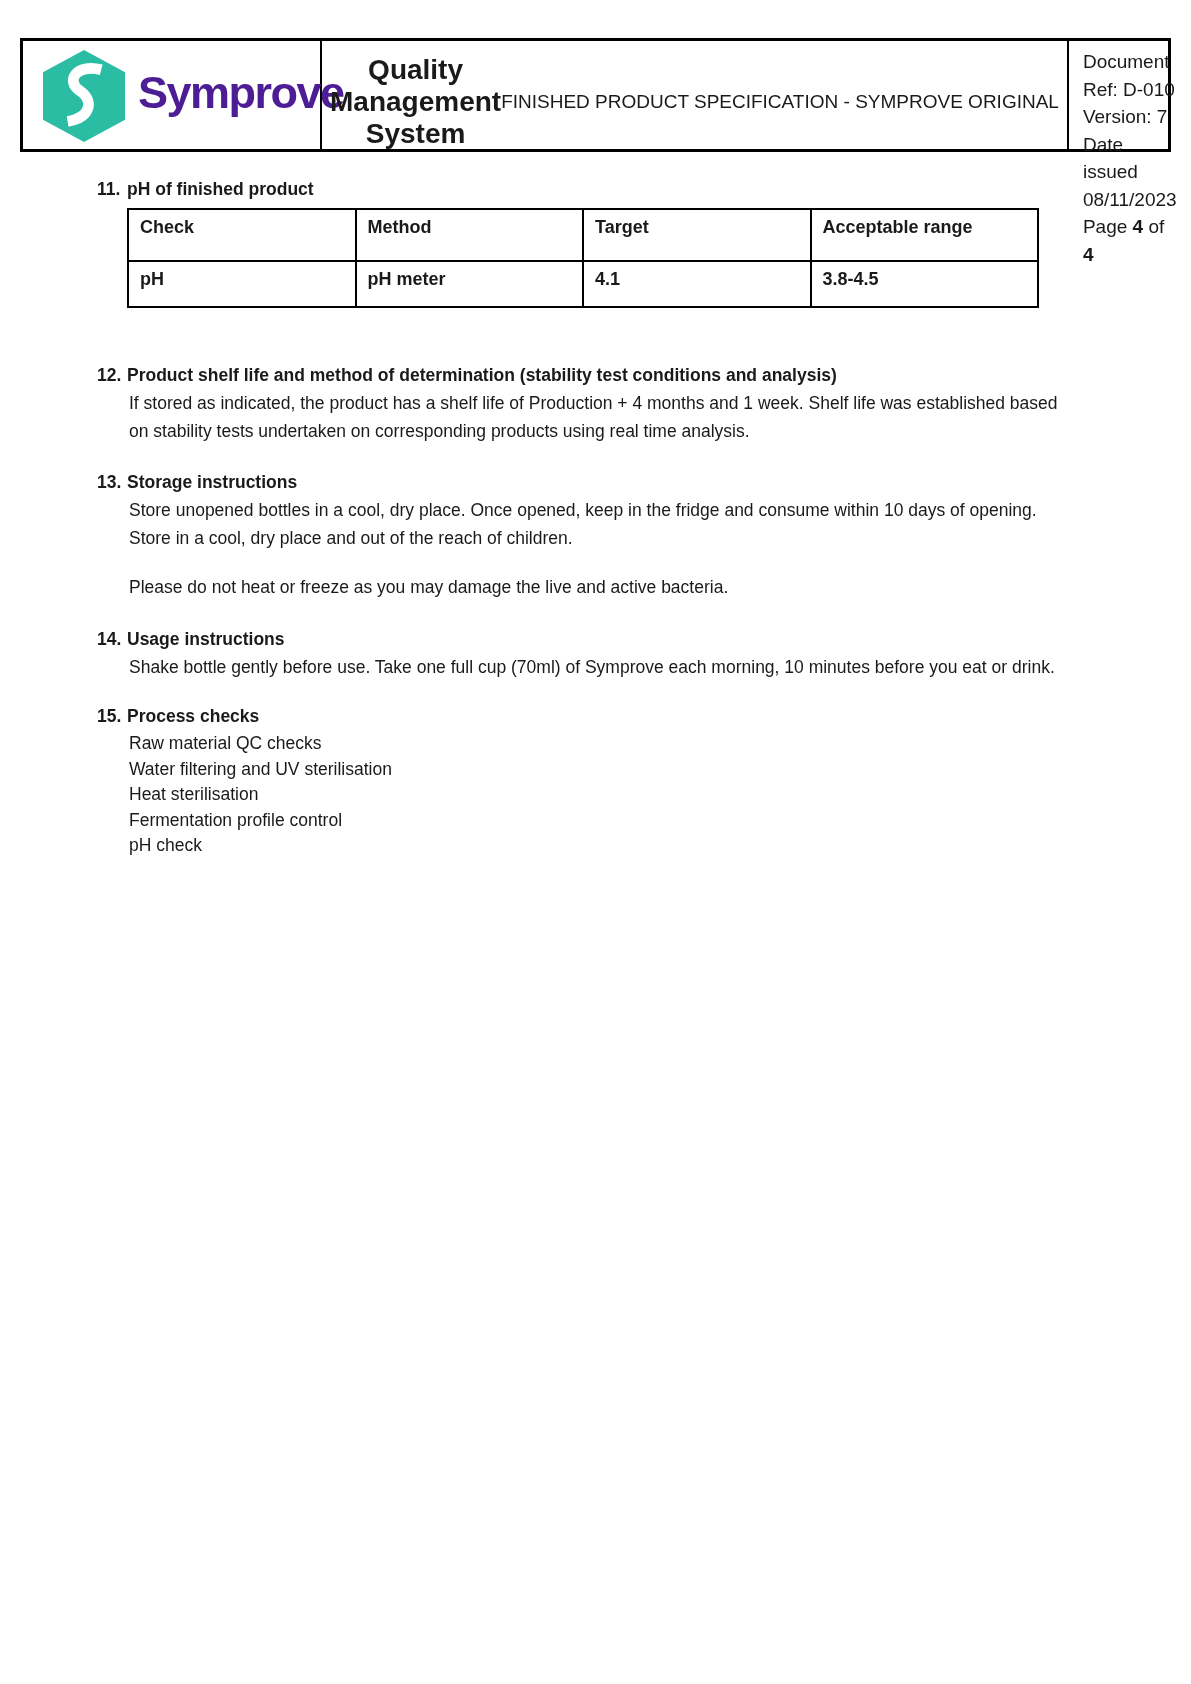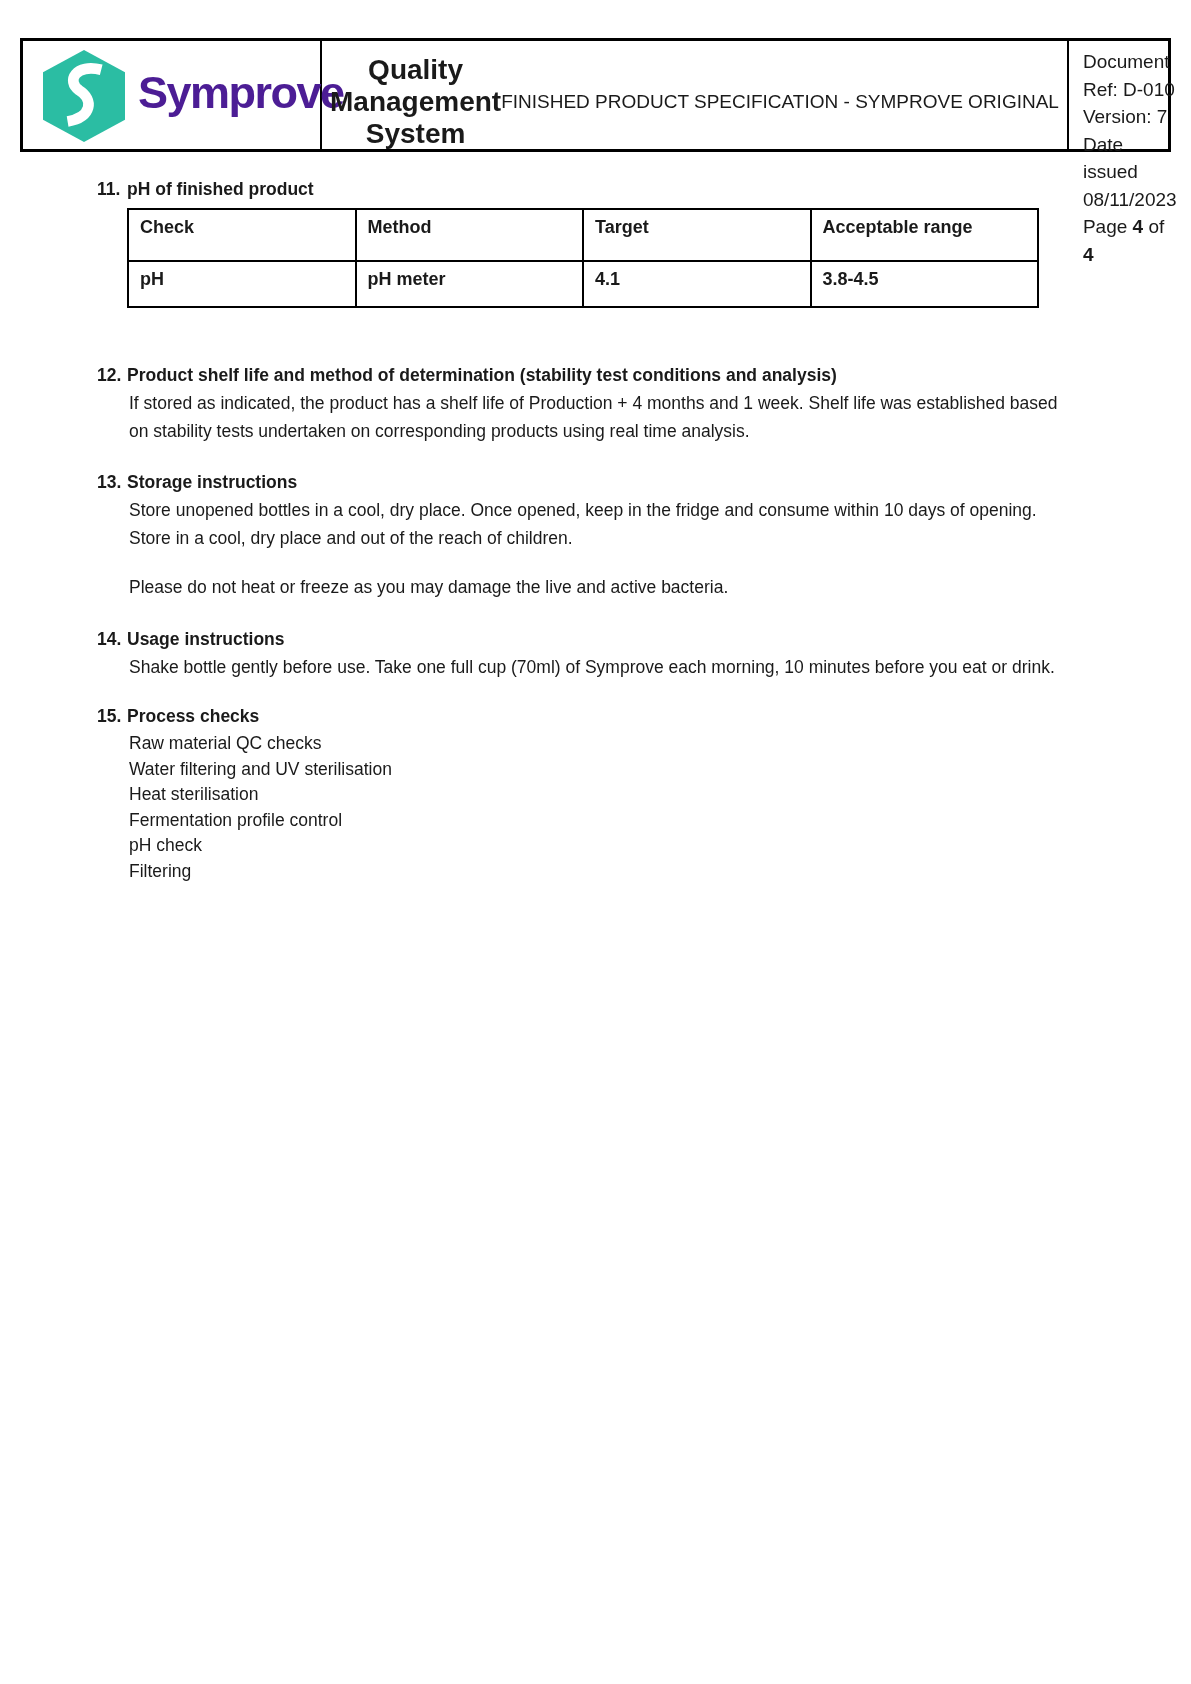--- a/index.html
+++ b/index.html
@@ -172,17 +172,16 @@
 
     <div class="sec-heading h15">
       <span class="sec-num">15.</span><span>Process checks</span>
     </div>
     <div class="plist">
       <div>Raw material QC checks</div>
       <div>Water filtering and UV sterilisation</div>
       <div>Heat sterilisation</div>
       <div>Fermentation profile control</div>
       <div>pH check</div>
-      <div>Filtering</div>
     </div>
 
   </div>
 </div>
 
 </body></html>

